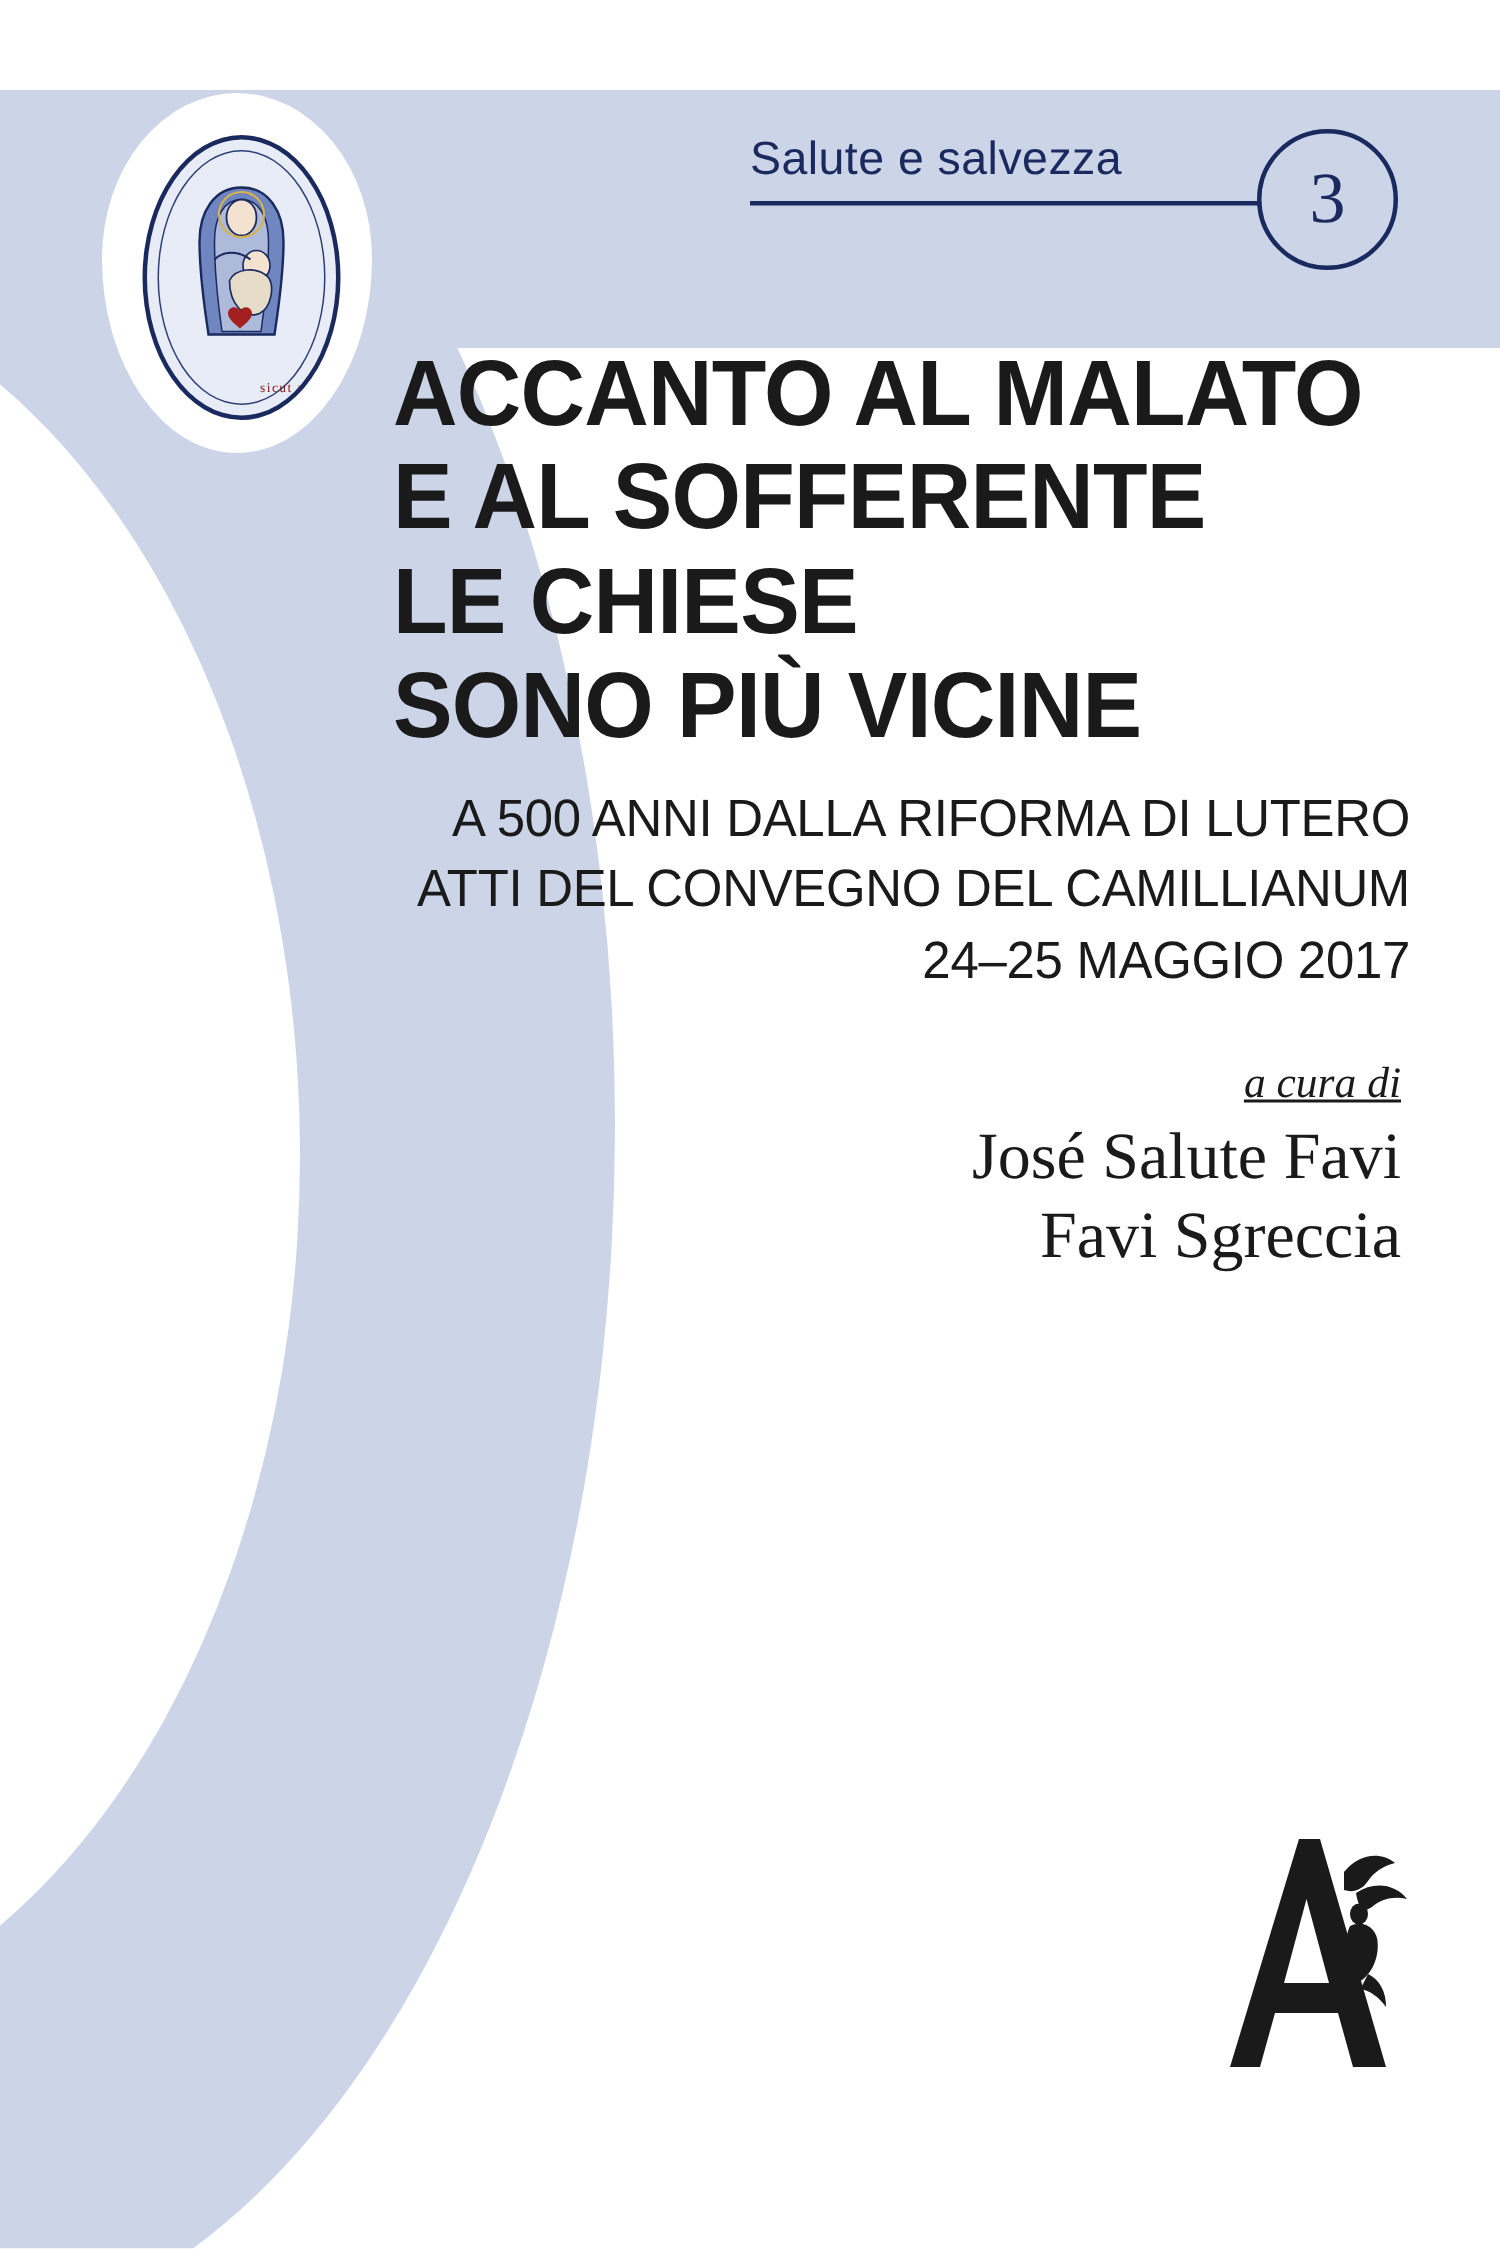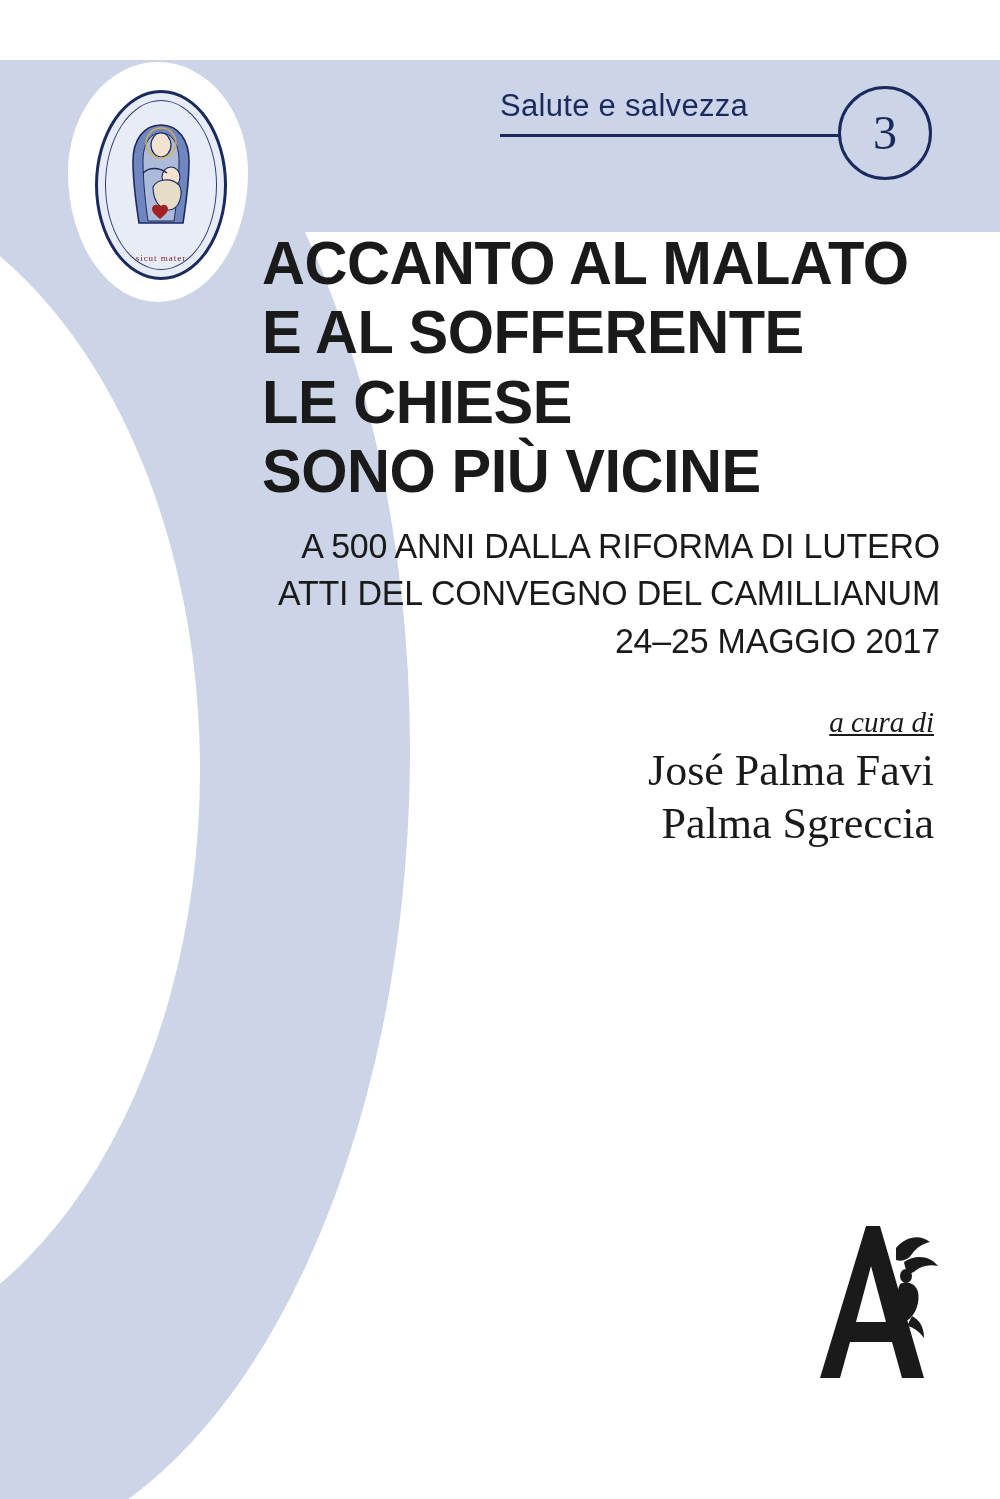--- a/index.html
+++ b/index.html
@@ -154,21 +154,21 @@
     position: absolute;
     left: 50%;
     top: 22px;
     transform: translateX(-50%);
   }
   .medallion-caption {
     position: absolute;
     left: 0;
     right: 0;
     bottom: 14px;
-    text-align: center;
+    text-align: right;
     font-family: "Liberation Serif", serif;
     font-size: 9px;
     letter-spacing: 1px;
     color: #7b1a1a;
   }
 
   
   .title-block {
     position: absolute;
     right: 66px;
@@ -294,22 +294,22 @@
   </div>
 
   <div class="subtitle-block">
     <div class="subtitle-line">A 500 ANNI DALLA RIFORMA DI LUTERO</div>
     <div class="subtitle-line">ATTI DEL CONVEGNO DEL CAMILLIANUM</div>
     <div class="subtitle-line">24–25 MAGGIO 2017</div>
   </div>
 
   <div class="editors-block">
     <div class="editors-label">a cura di</div>
-    <div class="editor-name">José Palma Favi</div>
-    <div class="editor-name">Palma Sgreccia</div>
+    <div class="editor-name">José Salute Favi</div>
+    <div class="editor-name">Favi Sgreccia</div>
   </div>
 
   <div class="publisher-logo">
     <svg width="150" height="170" viewBox="0 0 150 170" xmlns="http://www.w3.org/2000/svg">
 
       <path d="M66 8 L20 160 L40 160 L50 124 L92 124 L102 160 L124 160 L80 8 Z
                M56 104 L71 48 L86 104 Z" fill="#1a1a1a"></path>
 
       <g fill="#1a1a1a">
         <path d="M96 30 c10 -12 24 -14 34 -6 -8 2 -14 6 -18 12 -4 6 -10 8 -16 6 z"></path>

